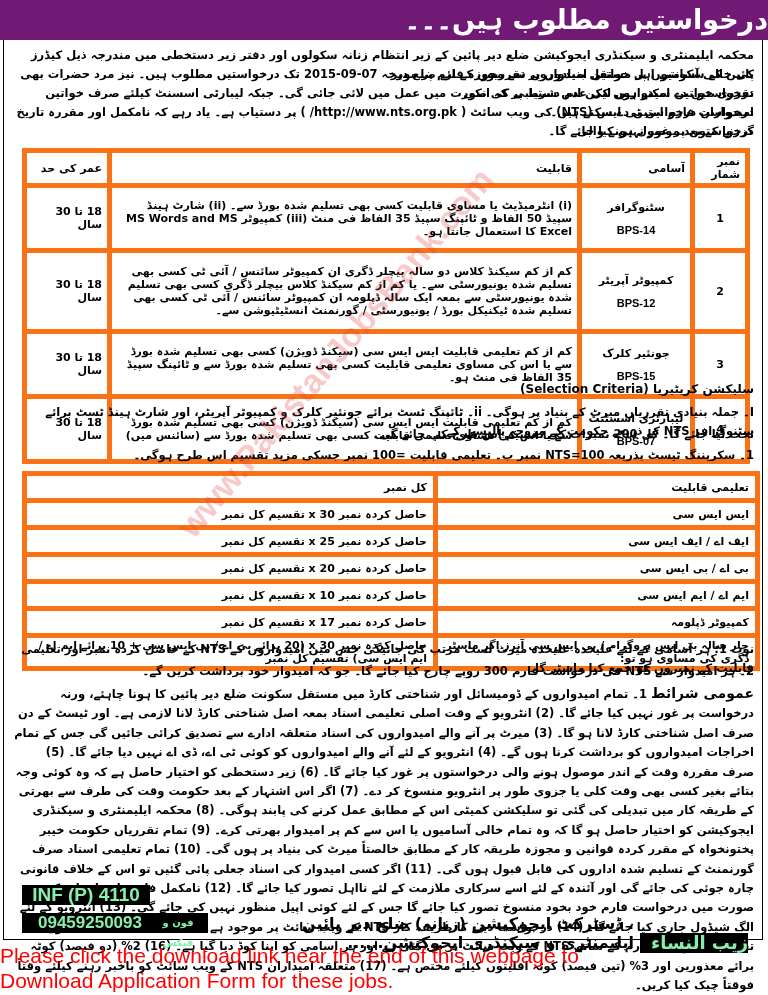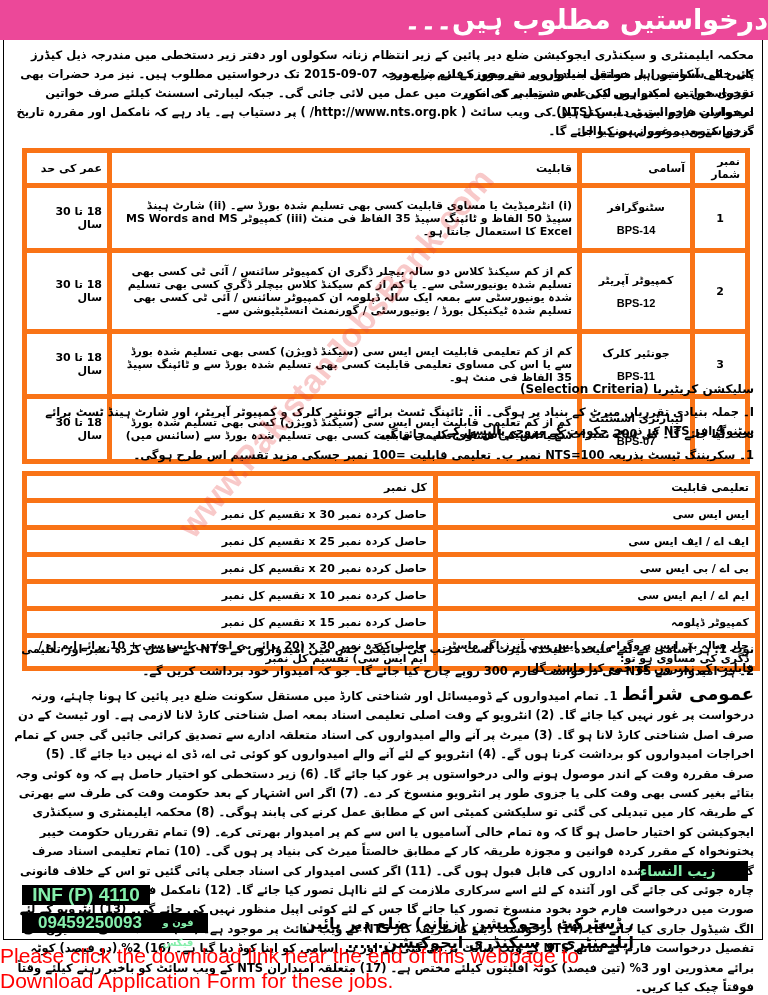--- a/index.html
+++ b/index.html
@@ -1,18 +1,18 @@
 <!DOCTYPE html>
 <html><head>
 <meta charset="utf-8">
 <style>
   html, body { margin: 0; padding: 0; background: #fff; }
   body { width: 768px; height: 995px; position: relative; overflow: hidden;
          font-family: "DejaVu Sans", sans-serif; color: #000; }
-  .header { position: absolute; left: 0; top: 0; width: 768px; height: 40px; background: #ec4899;
+  .header { position: absolute; left: 0; top: 0; width: 768px; height: 40px; background: #701a75;
             color: #fff; text-align: center; font-size: 27px; font-weight: bold; line-height: 40px; direction: rtl; }
   .frame { position: absolute; left: 3px; top: 40px; width: 760px; height: 900px;
            border: 1.5px solid #000; border-top: none; box-sizing: border-box; }
   .rtl { direction: rtl; text-align: right; }
   .para { position: absolute; right: 14px; font-size: 11.5px; line-height: 19px; font-weight: bold; }
   table { border-collapse: collapse; position: absolute; direction: rtl; }
   td, th { border: 5px solid #f97316; font-size: 11px; font-weight: bold; padding: 2px 5px; vertical-align: middle; }
   .posts td { height: 56px; }
   .posts th { height: 22px; font-weight: bold; text-align: right; }
   .c-num { width: 40px; text-align: center; }
@@ -58,21 +58,21 @@
     <td class="c-age">18 تا 30 سال</td>
   </tr>
   <tr>
     <td class="c-num">2</td>
     <td class="c-post"><span>کمپیوٹر آپریٹر</span><span class="bps">BPS-12</span></td>
     <td style="height:72px;">کم از کم سیکنڈ کلاس دو سالہ بیچلر ڈگری ان کمپیوٹر سائنس / آئی ٹی کسی بھی تسلیم شدہ یونیورسٹی سے۔ یا کم از کم سیکنڈ کلاس بیچلر ڈگری کسی بھی تسلیم شدہ یونیورسٹی سے بمعہ ایک سالہ ڈپلومہ ان کمپیوٹر سائنس / آئی ٹی کسی بھی تسلیم شدہ ٹیکنیکل بورڈ / یونیورسٹی / گورنمنٹ انسٹیٹیوشن سے۔</td>
     <td class="c-age">18 تا 30 سال</td>
   </tr>
   <tr>
     <td class="c-num">3</td>
-    <td class="c-post"><span>جونئیر کلرک</span><span class="bps">BPS-11</span></td>
+    <td class="c-post"><span>جونئیر کلرک</span><span class="bps">BPS-15</span></td>
     <td>کم از کم تعلیمی قابلیت ایس ایس سی (سیکنڈ ڈویژن) کسی بھی تسلیم شدہ بورڈ سے یا اس کی مساوی تعلیمی قابلیت کسی بھی تسلیم شدہ بورڈ سے و ٹائپنگ سپیڈ 35 الفاظ فی منٹ ہو۔</td>
     <td class="c-age">18 تا 30 سال</td>
   </tr>
   <tr>
     <td class="c-num">4</td>
     <td class="c-post"><span>لیبارٹری اسسٹنٹ</span><span class="bps">BPS-07</span></td>
     <td>کم از کم تعلیمی قابلیت ایس ایس سی (سیکنڈ ڈویژن) کسی بھی تسلیم شدہ بورڈ سے یا اس کی مساوی تعلیمی قابلیت کسی بھی تسلیم شدہ بورڈ سے (سائنس میں)</td>
     <td class="c-age">18 تا 30 سال</td>
   </tr>
 </tbody>
@@ -102,42 +102,42 @@
   <tr>
         <td>بی اے / بی ایس سی</td>
         <td>حاصل کردہ نمبر x 20 تقسیم کل نمبر</td>
       </tr>
   <tr>
         <td>ایم اے / ایم ایس سی</td>
         <td>حاصل کردہ نمبر x 10 تقسیم کل نمبر</td>
       </tr>
   <tr>
         <td>کمپیوٹر ڈپلومہ</td>
-        <td>حاصل کردہ نمبر x 15 تقسیم کل نمبر</td>
+        <td>حاصل کردہ نمبر x 17 تقسیم کل نمبر</td>
       </tr>
   <tr>
         <td>چار سالہ بی ایس پروگرام / بی ایس سی آنرز اگر ماسٹر ڈگری کی مساوی ہو تو:</td>
         <td>حاصل کردہ نمبر x 30 (20 برائے بی اے / بی ایس سی + 10 برائے ایم اے / ایم ایس سی) تقسیم کل نمبر</td>
       </tr>
 </tbody>
   </table>
 
 <div>
   <div class="para rtl" style="top:640px; width:740px;">نوٹ 1: ہر آسامی کے لئے علیحدہ علیحدہ میرٹ لسٹ مرتب کی جائیگی جس میں امیدواروں کے NTS کے حاصل کردہ نمبر اور تعلیمی قابلیت کے نمبروں کو جمع کیا ماسٹر گا۔</div>
   <div class="para rtl" style="top:662px; width:740px;">2۔ ہر امیدوار سے NTS فی درخواست فارم 300 روپے چارج کیا جائے گا۔ جو کہ امیدوار خود برداشت کریں گے۔</div>
 </div>
 
 <div class="para rtl" style="top:684px; width:740px; line-height:19.4px;">
-  <span style="font-size:18px;">عمومی شرائط</span>
+  <span style="font-size:14px;">عمومی شرائط</span>
   <span>1۔ تمام امیدواروں کے ڈومیسائل اور شناختی کارڈ میں مستقل سکونت ضلع دیر پائین کا ہونا چاہئے، ورنہ درخواست پر غور نہیں کیا جائے گا۔ (2) انٹرویو کے وقت اصلی تعلیمی اسناد بمعہ اصل شناختی کارڈ لانا لازمی ہے۔ اور ٹیسٹ کے دن صرف اصل شناختی کارڈ لانا ہو گا۔ (3) میرٹ پر آنے والے امیدواروں کی اسناد متعلقہ ادارے سے تصدیق کرائی جائیں گی جس کے تمام اخراجات امیدواروں کو برداشت کرنا ہوں گے۔ (4) انٹرویو کے لئے آنے والے امیدواروں کو کوئی ٹی اے، ڈی اے نہیں دیا جائے گا۔ (5) صرف مقررہ وقت کے اندر موصول ہونے والی درخواستوں پر غور کیا جائے گا۔ (6) زیر دستخطی کو اختیار حاصل ہے کہ وہ کوئی وجہ بتائے بغیر کسی بھی وقت کلی یا جزوی طور پر انٹرویو منسوخ کر دے۔ (7) اگر اس اشتہار کے بعد حکومت وقت کی طرف سے بھرتی کے طریقہ کار میں تبدیلی کی گئی تو سلیکشن کمیٹی اس کے مطابق عمل کرنے کی پابند ہوگی۔ (8) محکمہ ایلیمنٹری و سیکنڈری ایجوکیشن کو اختیار حاصل ہو گا کہ وہ تمام خالی آسامیوں یا اس سے کم پر امیدوار بھرتی کرے۔ (9) تمام تقرریاں حکومت خیبر پختونخواہ کے مقرر کردہ قوانین و مجوزہ طریقہ کار کے مطابق خالصتاً میرٹ کی بنیاد پر ہوں گی۔ (10) تمام تعلیمی اسناد صرف گورنمنٹ کے تسلیم شدہ اداروں کی قابل قبول ہوں گی۔ (11) اگر کسی امیدوار کی اسناد جعلی پائی گئیں تو اس کے خلاف قانونی چارہ جوئی کی جائے گی اور آئندہ کے لئے اسے سرکاری ملازمت کے لئے نااہل تصور کیا جائے گا۔ (12) نامکمل فارم یا معلومات کی صورت میں درخواست فارم خود بخود منسوخ تصور کیا جائے گا جس کے لئے کوئی اپیل منظور نہیں کی جائے گی۔ (13) انٹرویو کے لئے الگ شیڈول جاری کیا جائے گا۔ (14) درخواست دینے کا طریقہ کار NTS کے ویب سائٹ پر موجود ہے۔ (15) متعلقہ خالی آسامیوں کی تفصیل درخواست فارم کے ساتھ NTS کے ویب سائٹ پر دی گئی ہے اور ہر اسامی کو اپنا کوڈ دیا گیا ہے۔ (16) 2% (دو فیصد) کوٹہ برائے معذورین اور 3% (تین فیصد) کوٹہ اقلیتوں کیلئے مختص ہے۔ (17) متعلقہ امیداران NTS کے ویب سائٹ کو باخبر رہنے کیلئے وقتاً فوقتاً چیک کیا کریں۔</span>
 </div>
 
 <div class="blackbox" style="left:22px; top:885px; width:128px; height:20px; font-size:19px; line-height:20px; text-align:center;">INF (P) 4110</div>
 
 <div class="blackbox" style="left:22px; top:913px; width:132px; height:20px; font-size:17px; line-height:20px; text-align:center; padding-left:2px;">09459250093</div>
 <div class="blackbox rtl" style="left:148px; top:913px; width:60px; height:20px; font-size:10px; line-height:20px; text-align:center; font-family:'DejaVu Sans', sans-serif;">فون و فیکس</div>
 <div class="para rtl" style="top:914px; right:134px; width:400px; font-size:16px;">، ڈسٹرکٹ ایجوکیشن (زنانہ) ضلع دیر پائین ایلیمنٹری و سیکنڈری ایجوکیشن......</div>
-<div class="blackbox rtl" style="left:640px; top:861px; width:108px; height:20px; font-size:14px; line-height:20px; text-align:left; font-family:'DejaVu Sans', sans-serif;">زیب النساء</div>
+<div class="blackbox rtl" style="left:640px; top:933px; width:108px; height:20px; font-size:18px; line-height:20px; text-align:right; font-family:'DejaVu Sans', sans-serif;">زیب النساء</div>
 
 <div class="watermark">www.PakistanJobsBank.com</div>
 
 <div class="notice" style="top:943px;">Please click the download link near the end of this webpage to</div>
 <div class="notice" style="top:968px;">Download Application Form for these jobs.</div>
 
 </body></html>

